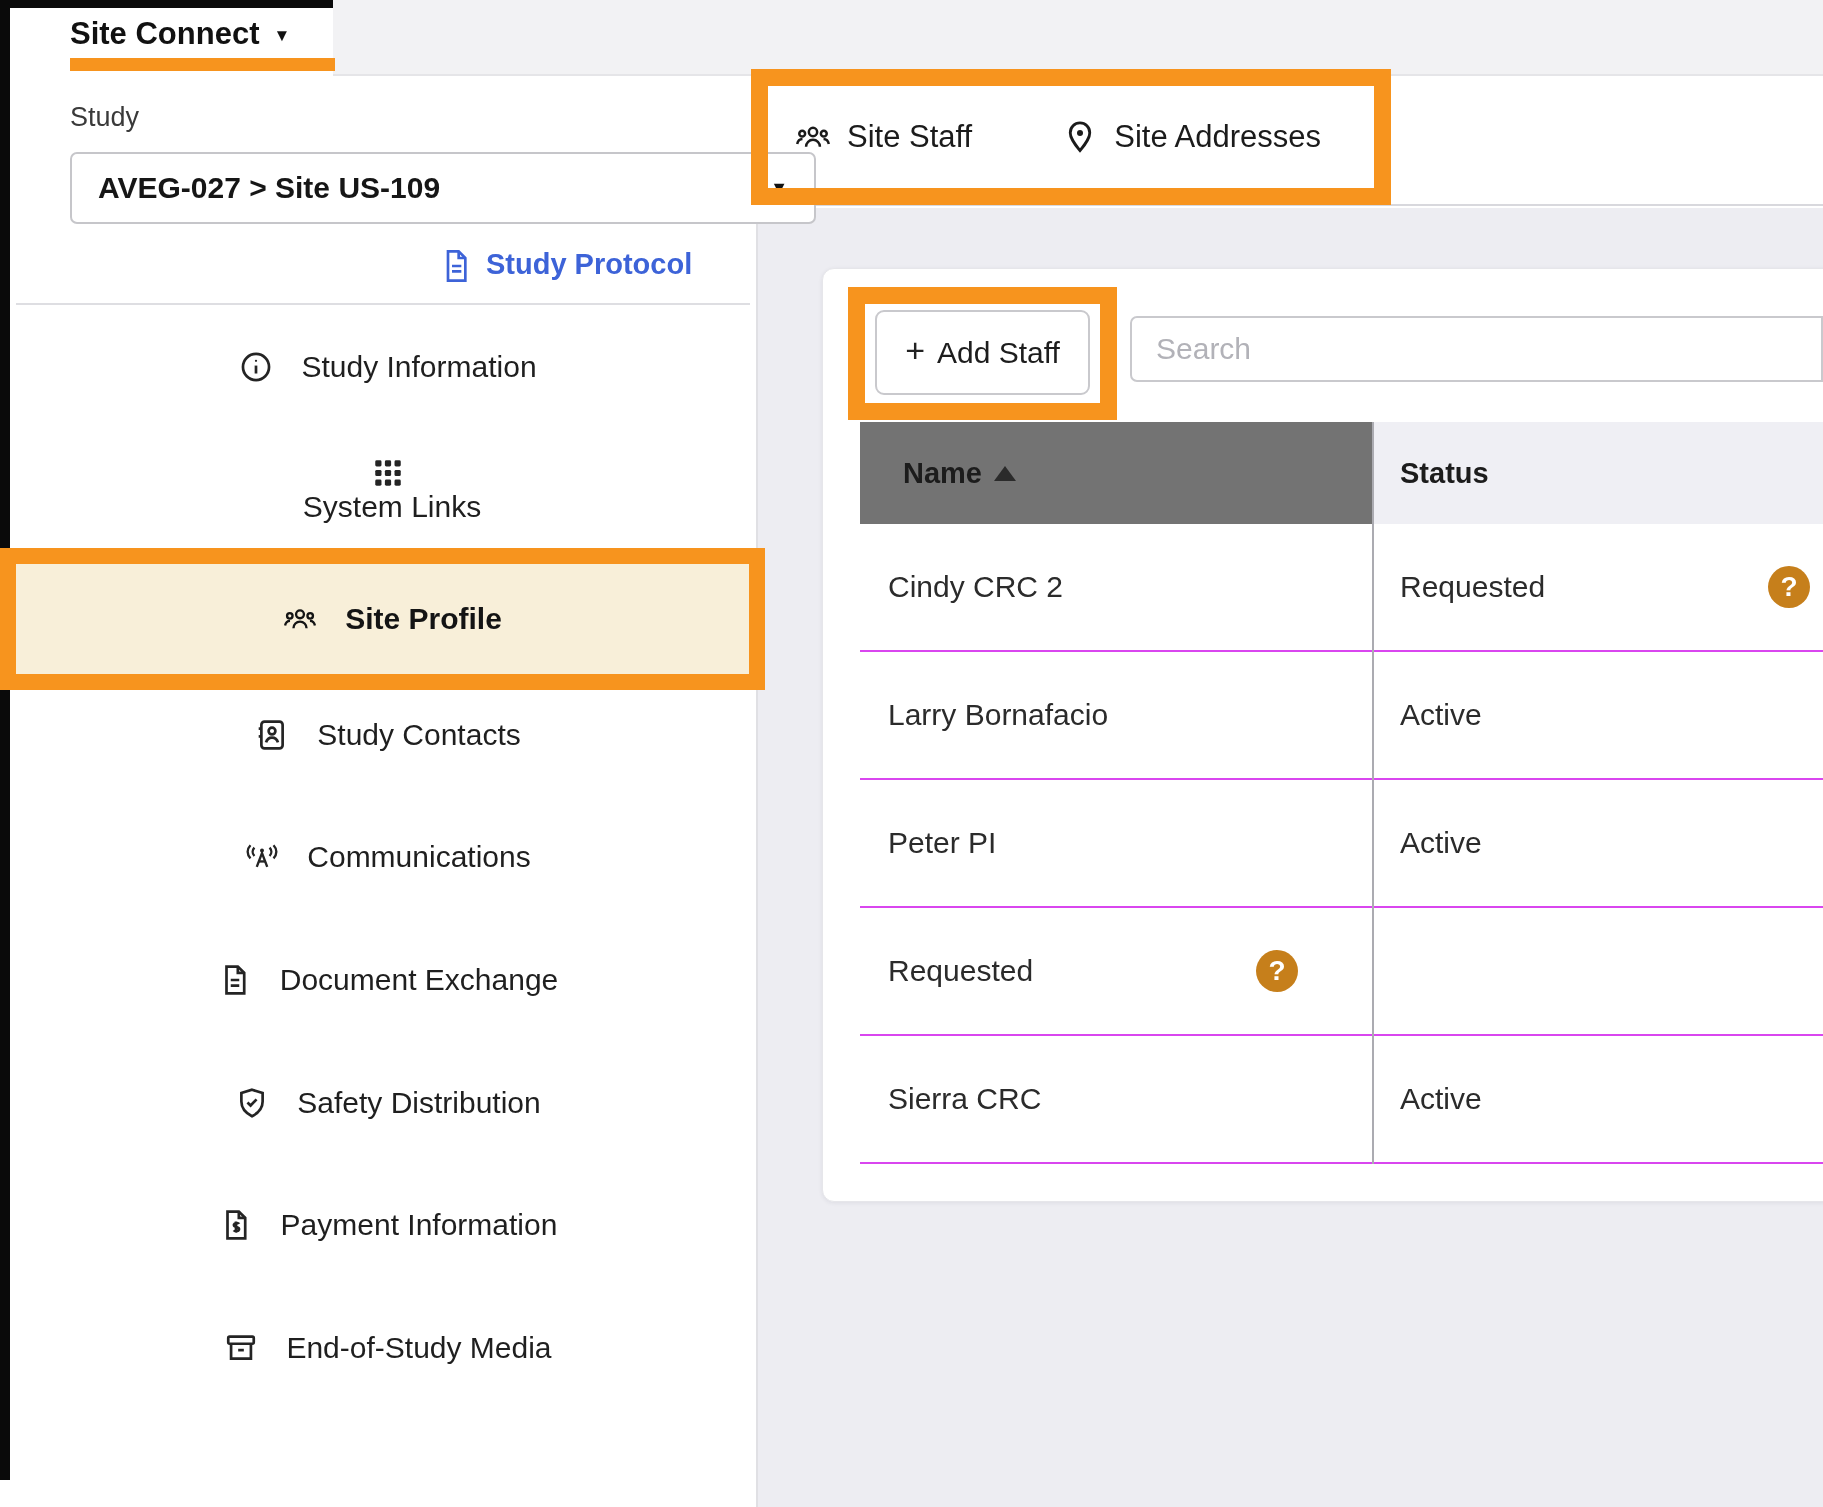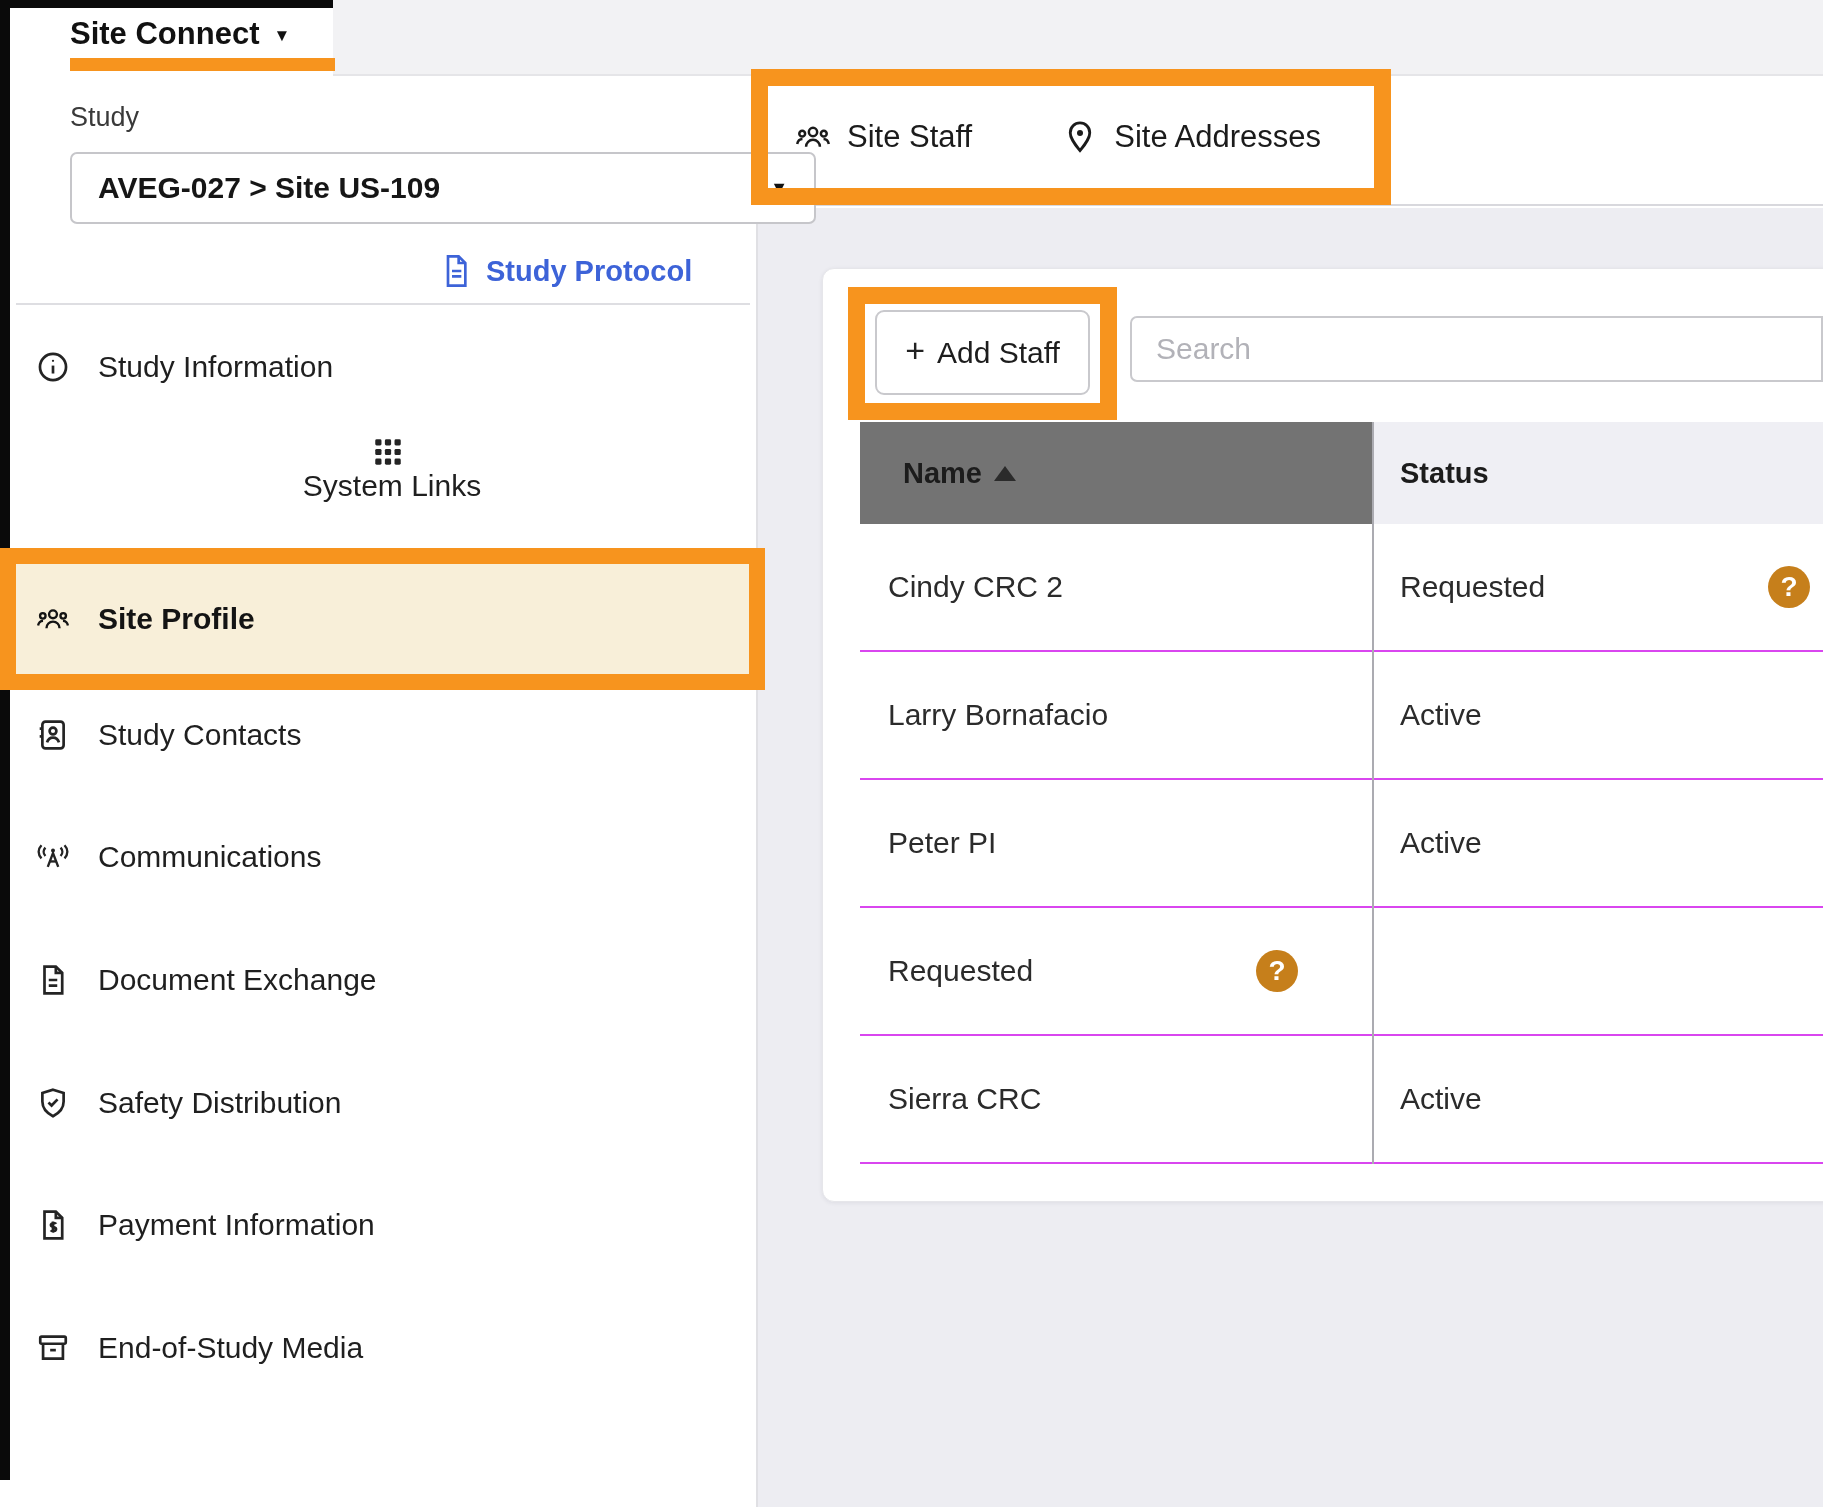--- a/index.html
+++ b/index.html
@@ -22,26 +22,26 @@
   .product-tab .lbl{font-size:31px;font-weight:bold;color:#111;}
   .product-tab .caret{font-size:17px;color:#111;transform:translateY(2px);}
   .product-underline{left:70px;top:58px;width:265px;height:13px;background:#F7941E;}
 
   
   .study-label{left:70px;top:102px;font-size:27px;color:#3a3a3a;}
   .study-select{left:70px;top:152px;width:746px;height:72px;background:#fff;border:2px solid #c6c6ca;
     border-radius:7px;display:flex;align-items:center;padding:0 26px;}
   .study-select .val{font-size:30px;font-weight:bold;color:#161616;flex:1;}
   .study-select .caret{font-size:18px;color:#111;}
-  .protocol-row{left:440px;top:248px;height:46px;display:flex;align-items:center;gap:14px;cursor:pointer;}
+  .protocol-row{left:440px;top:248px;height:46px;display:flex;align-items:flex-start;gap:14px;cursor:pointer;}
   .protocol-row .txt{font-size:29px;color:#3d63d8;font-weight:bold;}
   .sidebar-divider{left:16px;top:303px;width:734px;height:2px;background:#dedee2;}
 
   
-  .nav-item{left:16px;width:724px;height:110px;display:flex;align-items:center;}
+  .nav-item{left:16px;width:724px;height:110px;display:flex;align-items:center;justify-content:center;}
   .nav-item .ic{width:34px;height:34px;margin-left:20px;flex:0 0 auto;display:flex;}
   .nav-item .lb{margin-left:28px;font-size:30px;color:#1f1f1f;}
   .nav-item.active{left:16px;width:733px;background:#f8efd9;}
   .nav-item.active .lb{font-weight:bold;color:#141414;}
   .annot{background:transparent;border:17px solid #F7941E;}
   .annot-fill{background:#F7941E;}
 
   
   .tabs-box{left:751px;top:69px;width:640px;height:136px;}
   .tabs-row{left:795px;top:86px;height:102px;display:flex;align-items:center;gap:90px;}

